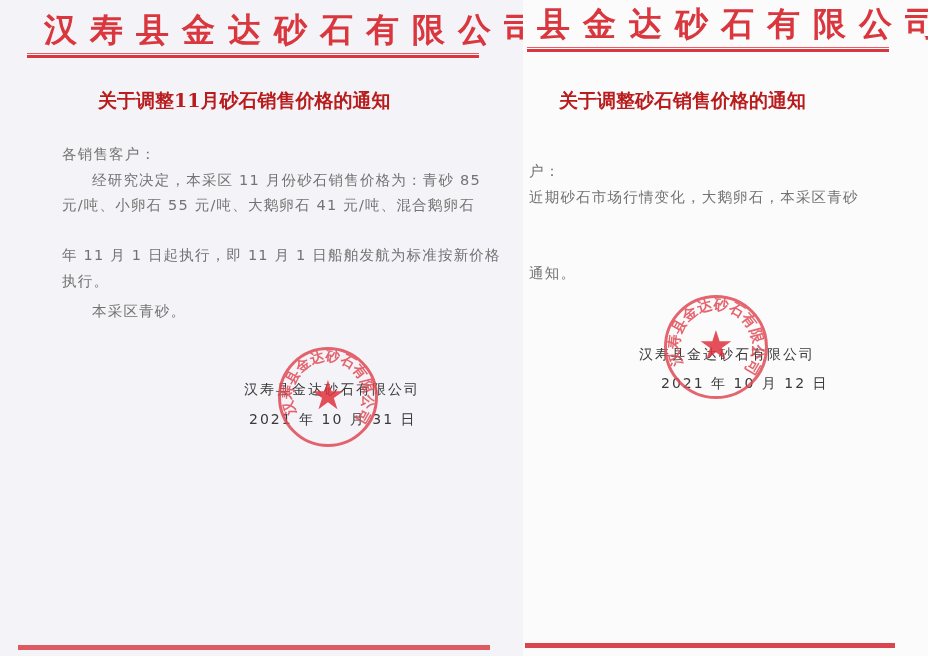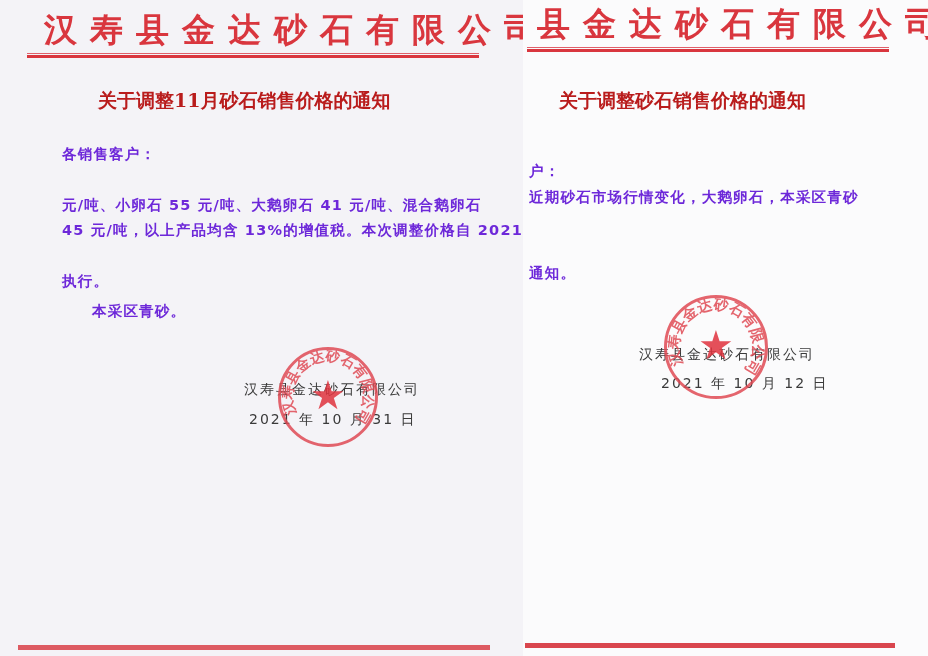--- a/index.html
+++ b/index.html
@@ -11,37 +11,38 @@
   #doc-left .header { left:44px; top:8px; font-size:33px; letter-spacing:13px; }
   #doc-right .header { left:14px; top:2px; font-size:33px; letter-spacing:13px; }
   .redline { position:absolute; height:5px; border-top:1px solid #e0606a; border-bottom:3px solid #d9363e; box-sizing:border-box; }
   #doc-left .redline.top { left:27px; width:452px; top:53px; }
   #doc-right .redline.top { left:4px; width:362px; top:47px; }
   #doc-left .redline.bottom { left:18px; width:472px; top:645px; height:5px; border:none; background:#dd5a62; }
   #doc-right .redline.bottom { left:2px; width:370px; top:643px; height:5px; border:none; background:#d9464e; }
   .title { position:absolute; font-weight:bold; font-size:19px; color:#b91c1c; white-space:nowrap; font-family:"DejaVu Serif", serif; }
   #doc-left .title { left:98px; top:88px; }
   #doc-right .title { left:4px; top:88px;margin-left:32px; }
-  .body-line { position:absolute; font-size:14.5px; color:#6d28d9; white-space:nowrap; letter-spacing:1.2px; font-family:"DejaVu Sans", sans-serif;font-weight:bold; }
+  .body-line { position:absolute; font-size:14.5px; color:#737373; white-space:nowrap; letter-spacing:1.2px; font-family:"DejaVu Sans", sans-serif; }
   .sig { position:absolute; font-size:14px; color:#3a3a3a; white-space:nowrap; letter-spacing:2px; font-family:"DejaVu Sans", sans-serif; z-index:1; }
   .stamp { position:absolute; border:3px solid #e04b55; border-radius:50%; box-sizing:border-box; opacity:0.85; z-index:2; }
   .stamp .star { position:absolute; left:50%; top:50%; transform:translate(-50%,-55%); color:#e0333e; font-size:40px; line-height:1; }
   .stamp svg { position:absolute; left:0; top:0; width:100%; height:100%; }
   .stamp text { fill:#e04b55; font-size:15px; font-weight:bold; font-family:"DejaVu Sans", sans-serif; }
 </style>
 </head>
 <body>
 
 <div class="doc" id="doc-left">
   <div class="header">汉寿县金达砂石有限公司</div>
   <div class="redline top"></div>
   <div class="title">关于调整11月砂石销售价格的通知</div>
   <div class="body-line" style="left:62px;top:145px;">各销售客户：</div>
+  <div class="body-line" style="left:92px;top:171px;">经研究决定，本采区 11 月份砂石销售价格为：青砂 85</div>
   <div class="body-line" style="left:62px;top:196px;text-align:right;">元/吨、小卵石 55 元/吨、大鹅卵石 41 元/吨、混合鹅卵石</div>
-  <div class="body-line" style="left:62px;top:221px;">45 元/吨，以上产品均含 13%的增值税。本次调整价格自 2021</div>
+  <div class="body-line" style="left:62px;top:246px;">年 11 月 1 日起执行，即 11 月 1 日船舶发航为标准按新价格</div>
   <div class="body-line" style="left:62px;top:272px;">执行。</div>
   <div class="body-line" style="left:92px;top:302px;">本采区青砂。</div>
   <div class="sig" style="left:244px;top:381px;">汉寿县金达砂石有限公司</div>
   <div class="sig" style="left:249px;top:411px;">2021 年 10 月 31 日</div>
   <div class="stamp" style="left:278px;top:347px;width:100px;height:100px;">
     <svg viewBox="0 0 100 100">
       <defs>
           <path id="arcL" d="M 18 70 A 38 38 0 1 1 82 70"></path>
         </defs>
       <text><textPath href="#arcL" startOffset="2%">汉寿县金达砂石有限公司</textPath></text>

